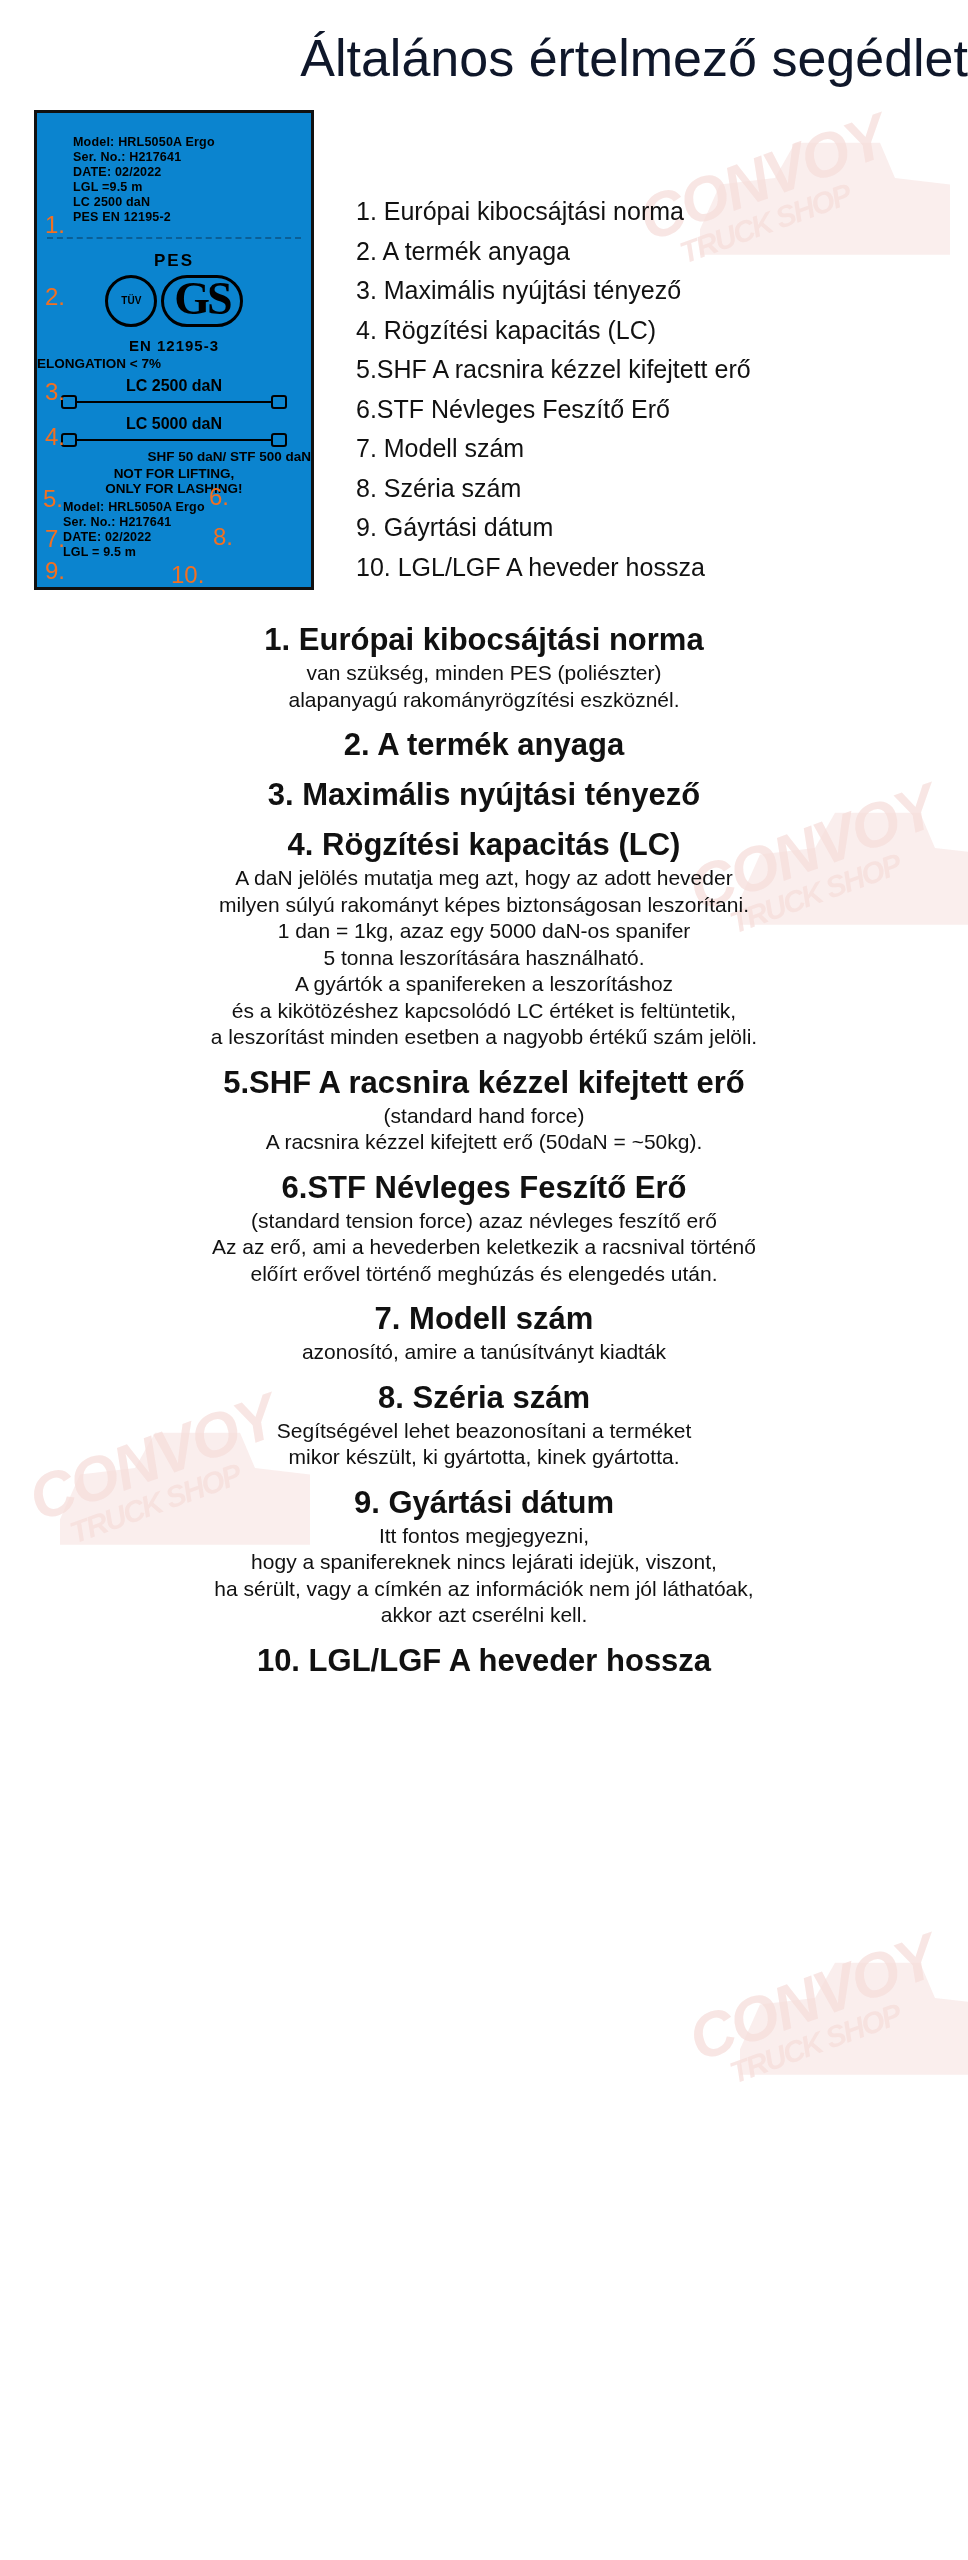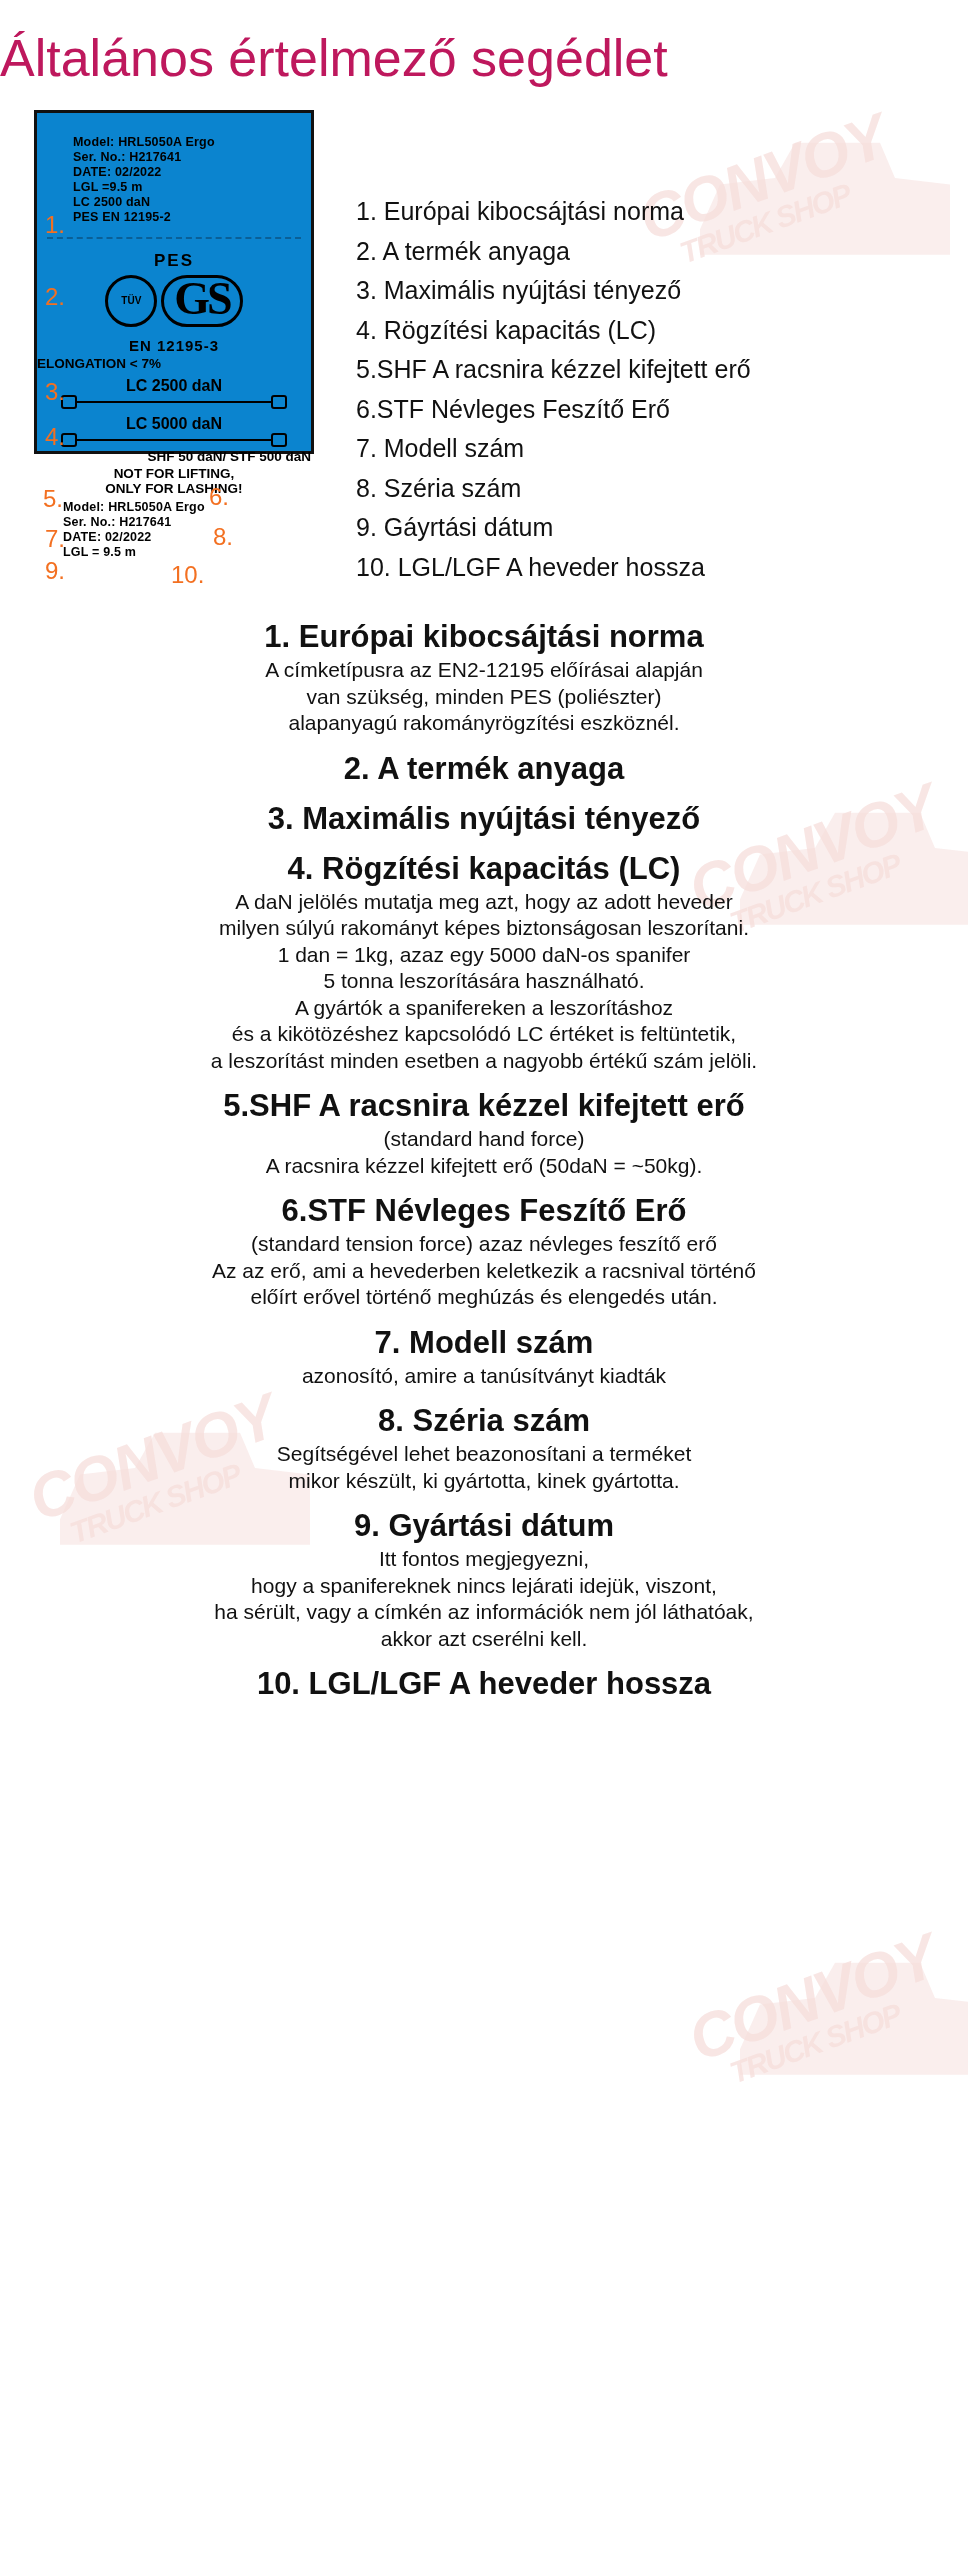--- a/index.html
+++ b/index.html
@@ -46,40 +46,40 @@
   }
   .ts1 { top: 130px; left: 700px; }
   .ts2 { top: 800px; left: 740px; }
   .ts3 { top: 1420px; left: 60px; }
   .ts4 { top: 1950px; left: 740px; }
 
   .content { position: relative; z-index: 2; }
 
   
   .main-title {
-    text-align: left;
+    text-align: right;
     font-size: 52px;
     font-weight: 400;
     padding-top: 28px;
     letter-spacing: 0px;
-    color: #be185d;
+    color: #0f172a;
   }
 
   
   .top-section {
     display: flex;
     align-items: flex-start;
     padding: 22px 16px 0 34px;
   }
 
   
   .label-card {
     position: relative;
     width: 280px;
-    height: 344px;
+    height: 480px;
     background: #0b84cf;
     border: 3px solid #111;
     flex: 0 0 280px;
     color: #000;
     font-weight: bold;
   }
   .label-top {
     padding: 22px 0 6px 36px;
     font-size: 12.5px;
     line-height: 15px;
@@ -315,21 +315,20 @@
       <div>8. Széria szám</div>
       <div>9. Gáyrtási dátum</div>
       <div>10. LGL/LGF A heveder hossza</div>
     </div>
   </div>
 
   <div class="details">
 
     <div class="d-head first">1. Európai kibocsájtási norma</div>
     <div class="d-body">
-        <div>A címketípusra az EN2-12195 előírásai alapján</div>
         <div>van szükség, minden PES (poliészter)</div>
         <div>alapanyagú rakományrögzítési eszköznél.</div>
       </div>
 
     <div class="d-head">2. A termék anyaga</div>
     <div class="d-body"></div>
 
     <div class="d-head">3. Maximális nyújtási tényező</div>
     <div class="d-body"></div>
 

